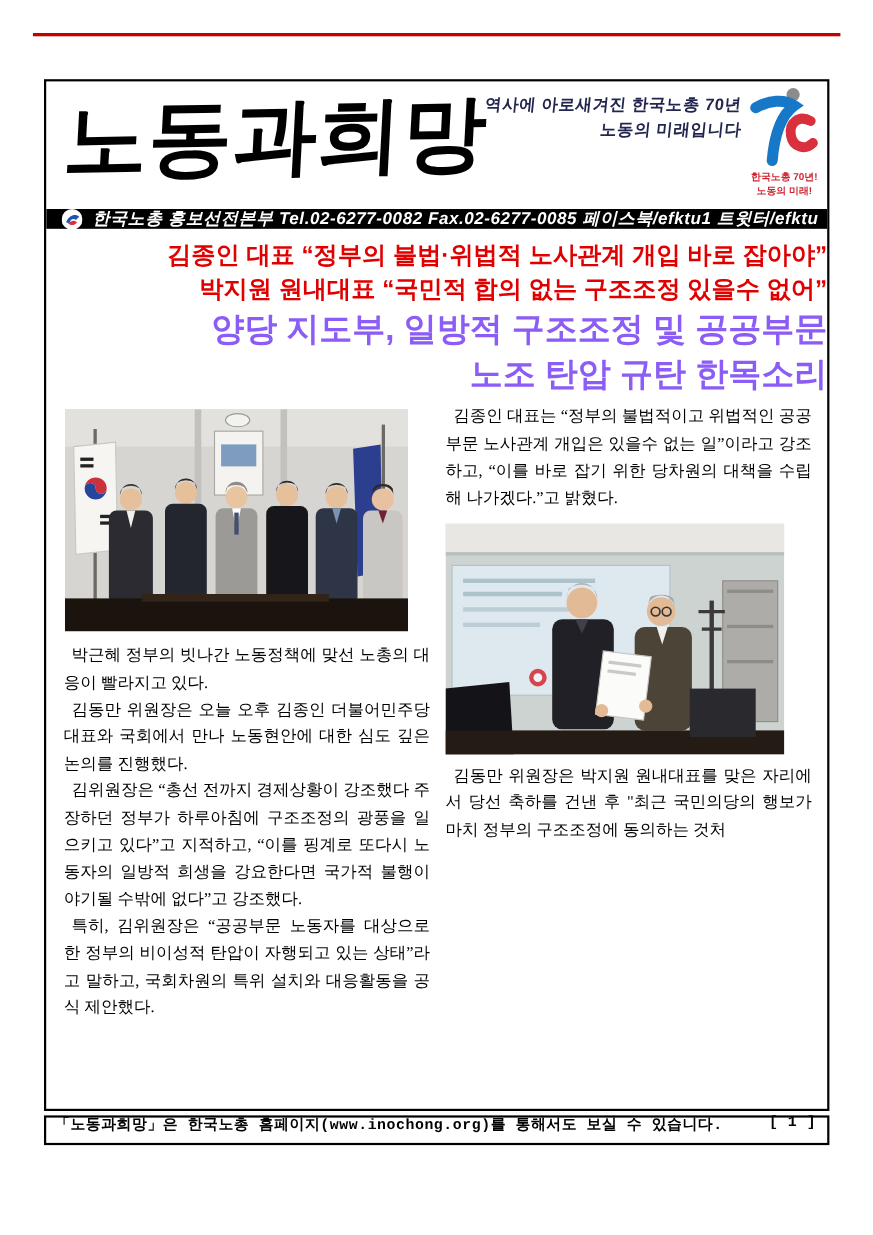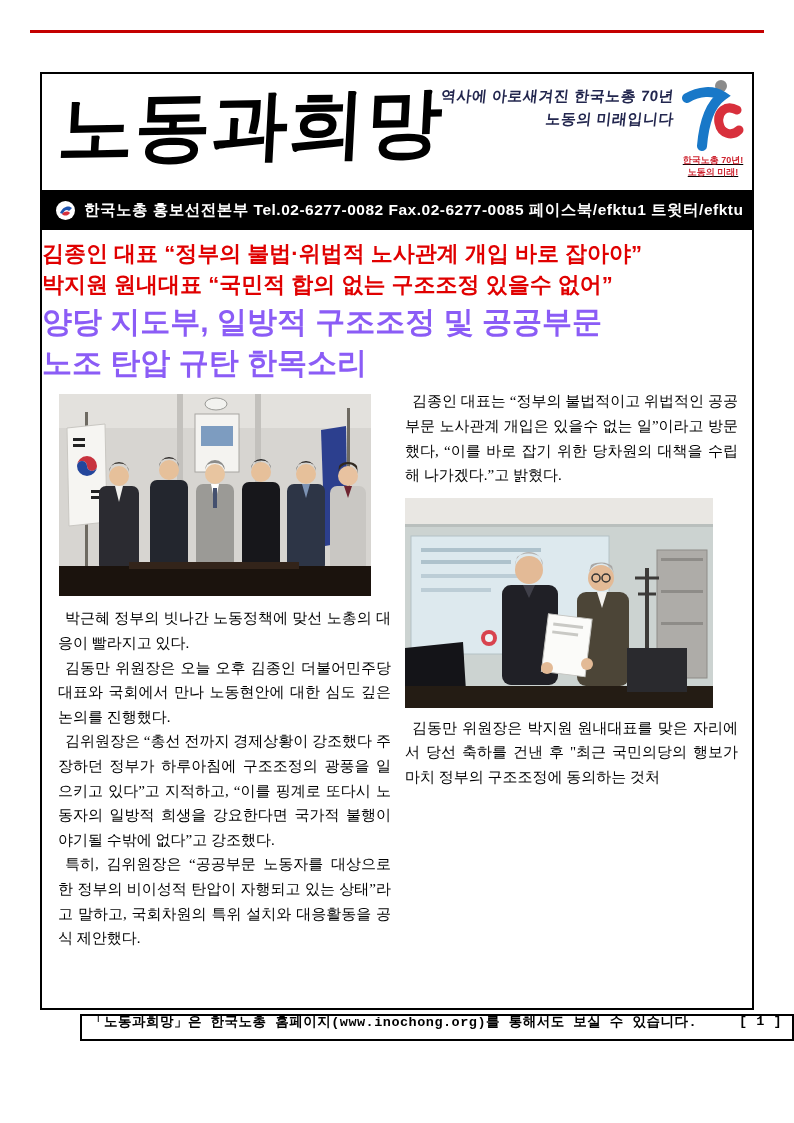--- a/index.html
+++ b/index.html
@@ -35,42 +35,43 @@
     position: absolute; right: 6px; top: 4px;
     display: flex; align-items: flex-start; gap: 6px;
   }
   .slogan { text-align: right; margin-top: 6px; }
   .slogan div {
     font-size: 15px; font-weight: bold; color: #22264e;
     line-height: 1.55; letter-spacing: 0.5px;
     transform: skewX(-6deg);
   }
   .logo70-wrap { width: 66px; text-align: center; }
-  .logo70-caption { margin-top: -4px; text-decoration: underline; }
+  .logo70-caption { margin-top: -4px; }
   .logo70-caption div {
     font-size: 9px; font-weight: bold; color: #cf2430; line-height: 1.35;
     white-space: nowrap;
   }
   .date-line {
     position: absolute; right: 8px; bottom: 2px;
     font-size: 20px; font-weight: bold; letter-spacing: 1px;
     white-space: nowrap;
   }
   
   .info-bar {
-    height: 40px; background: #000; color: #fff;
+    height: 18px; background: #000; color: #fff;
     display: flex; align-items: center; gap: 9px;
     padding-left: 14px;
+    font-style: italic;
   }
   .info-bar-text {
     font-size: 15.5px; font-weight: bold; letter-spacing: 0.5px;
     white-space: nowrap;
   }
   
-  .headlines { text-align: left; padding-top: 8px; }
+  .headlines { text-align: right; padding-top: 8px; }
   .hl-red {
     color: #e00000; font-weight: bold; font-size: 22px;
     line-height: 1.42; white-space: nowrap; letter-spacing: 0;
   }
   .hl-blue {
     color: #8b5cf6; font-weight: bold; font-size: 30px;
     line-height: 1.25; white-space: nowrap; margin-top: 3px;
   }
   
   .columns {
@@ -88,21 +89,20 @@
   
   .footer-box {
     position: absolute; left: 40px; top: 1014px;
     width: 714px; height: 27px;
     border: 2px solid #000;
     display: flex; align-items: center; justify-content: space-between;
     padding: 0 10px 12px 8px;
     font-family: "Liberation Mono", monospace;
     font-size: 13.5px; font-weight: bold; letter-spacing: 0.5px;
     white-space: nowrap;
-    margin-left: 40px;
   }
 </style>
 </head>
 <body>
 
 <div class="top-rule"></div>
 
 <div class="main-box">
 
   <div class="header">
@@ -208,21 +208,21 @@
         <rect x="70" y="168" width="170" height="7" fill="#33241a"></rect>
       </svg>
 
       <p>박근혜 정부의 빗나간 노동정책에 맞선 노총의 대응이 빨라지고 있다.</p>
       <p>김동만 위원장은 오늘 오후 김종인 더불어민주당 대표와 국회에서 만나 노동현안에 대한 심도 깊은 논의를 진행했다.</p>
       <p>김위원장은 “총선 전까지 경제상황이 강조했다 주장하던 정부가 하루아침에 구조조정의 광풍을 일으키고 있다”고 지적하고, “이를 핑계로 또다시 노동자의 일방적 희생을 강요한다면 국가적 불행이 야기될 수밖에 없다”고 강조했다.</p>
       <p>특히, 김위원장은 “공공부문 노동자를 대상으로 한 정부의 비이성적 탄압이 자행되고 있는 상태”라고 말하고, 국회차원의 특위 설치와 대응활동을 공식 제안했다.</p>
     </div>
 
     <div class="col">
-      <p>김종인 대표는 “정부의 불법적이고 위법적인 공공부문 노사관계 개입은 있을수 없는 일”이라고 방문했다, “이를 바로 잡기 위한 당차원의 대책을 수립해 나가겠다.”고 밝혔다.</p>
+      <p>김종인 대표는 “정부의 불법적이고 위법적인 공공부문 노사관계 개입은 있을수 없는 일”이라고 강조하고, “이를 바로 잡기 위한 당차원의 대책을 수립해 나가겠다.”고 밝혔다.</p>
 
       <svg class="photo photo-2" width="308" height="210" viewBox="0 0 308 210">
         <rect width="308" height="210" fill="#ccd3d1"></rect>
         <rect x="0" y="0" width="308" height="26" fill="#e9e7e3"></rect>
         <rect x="0" y="26" width="308" height="3" fill="#b9bfbd"></rect>
 
         <rect x="6" y="38" width="198" height="118" fill="#dde9ee" stroke="#b4c2c6"></rect>
         <rect x="16" y="50" width="120" height="4" fill="#aec2cc"></rect>
         <rect x="16" y="62" width="90" height="4" fill="#aec2cc"></rect>
         <rect x="16" y="76" width="110" height="4" fill="#bccdd6"></rect>

